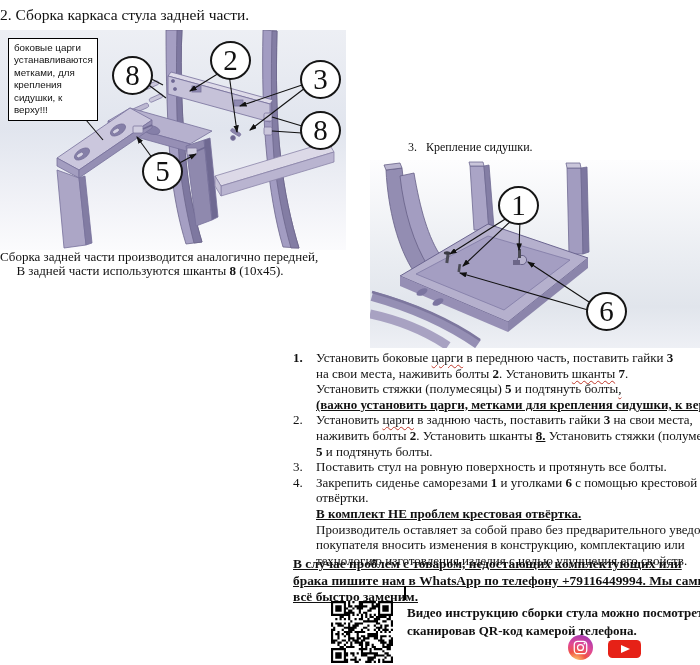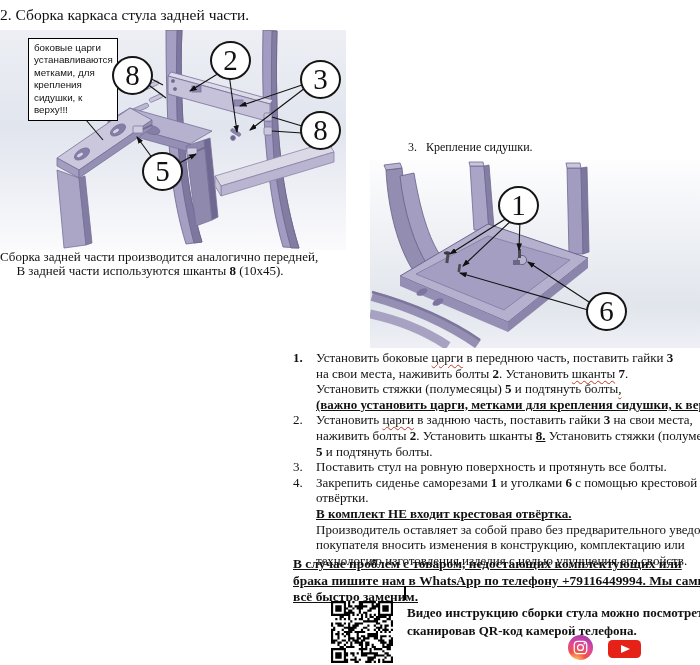--- a/index.html
+++ b/index.html
@@ -10,21 +10,20 @@
   .abs{position:absolute;}
   
   #title1{left:0;top:6px;width:432px;font-size:15.5px;}
   #title2{left:408px;top:140px;font-size:12px;white-space:pre;}
   
   #callout{
     left:8px;top:38px;width:90px;box-sizing:border-box;
     border:1.6px solid #000;background:#fff;padding:3px 4px 4px 5px;
     font-family:"Liberation Sans", sans-serif;font-size:9.8px;line-height:12.4px;
     z-index:5;
-    margin-left:20px;
   }
   
   svg.diagram{position:absolute;}
   #d1{left:0;top:30px;}
   #d2{left:370px;top:160px;}
   
   .bub{
     position:absolute;width:37px;height:35px;border:2.4px solid #151515;border-radius:50%;
     background:#fff;display:flex;align-items:center;justify-content:center;
     font-size:29px;line-height:1;font-family:"Liberation Serif",serif;z-index:6;
@@ -246,21 +245,21 @@
       <span class="inum">3.</span>
       <div class="itxt">
         <div class="tline"><span>Поставить стул на ровную поверхность и протянуть все болты.</span></div>
       </div>
     </div>
     <div class="item">
       <span class="inum">4.</span>
       <div class="itxt">
         <div class="tline"><span> Закрепить сиденье саморезами </span><span class="b">1</span><span> и уголками </span><span class="b">6</span><span> с помощью крестовой</span></div>
         <div class="tline"><span>отвёртки.</span></div>
-        <div class="tline"><span class="b u">В комплект НЕ входит крестовая отвёртка.</span></div>
+        <div class="tline"><span class="b u">В комплект НЕ проблем крестовая отвёртка.</span></div>
         <div class="tline"><span>Производитель оставляет за собой право без предварительного уведомления</span></div>
         <div class="tline"><span>покупателя вносить изменения в конструкцию, комплектацию или</span></div>
         <div class="tline"><span>технологию изготовления изделия с целью улучшения его свойств.</span></div>
       </div>
     </div>
   </div>
 
 <div class="abs" id="warranty">
     <div class="tline"><span>В случае проблем с товаром, недостающих комплектующих или</span></div>
     <div class="tline"><span>брака пишите нам в WhatsApp по телефону +79116449994. Мы сами</span></div>

